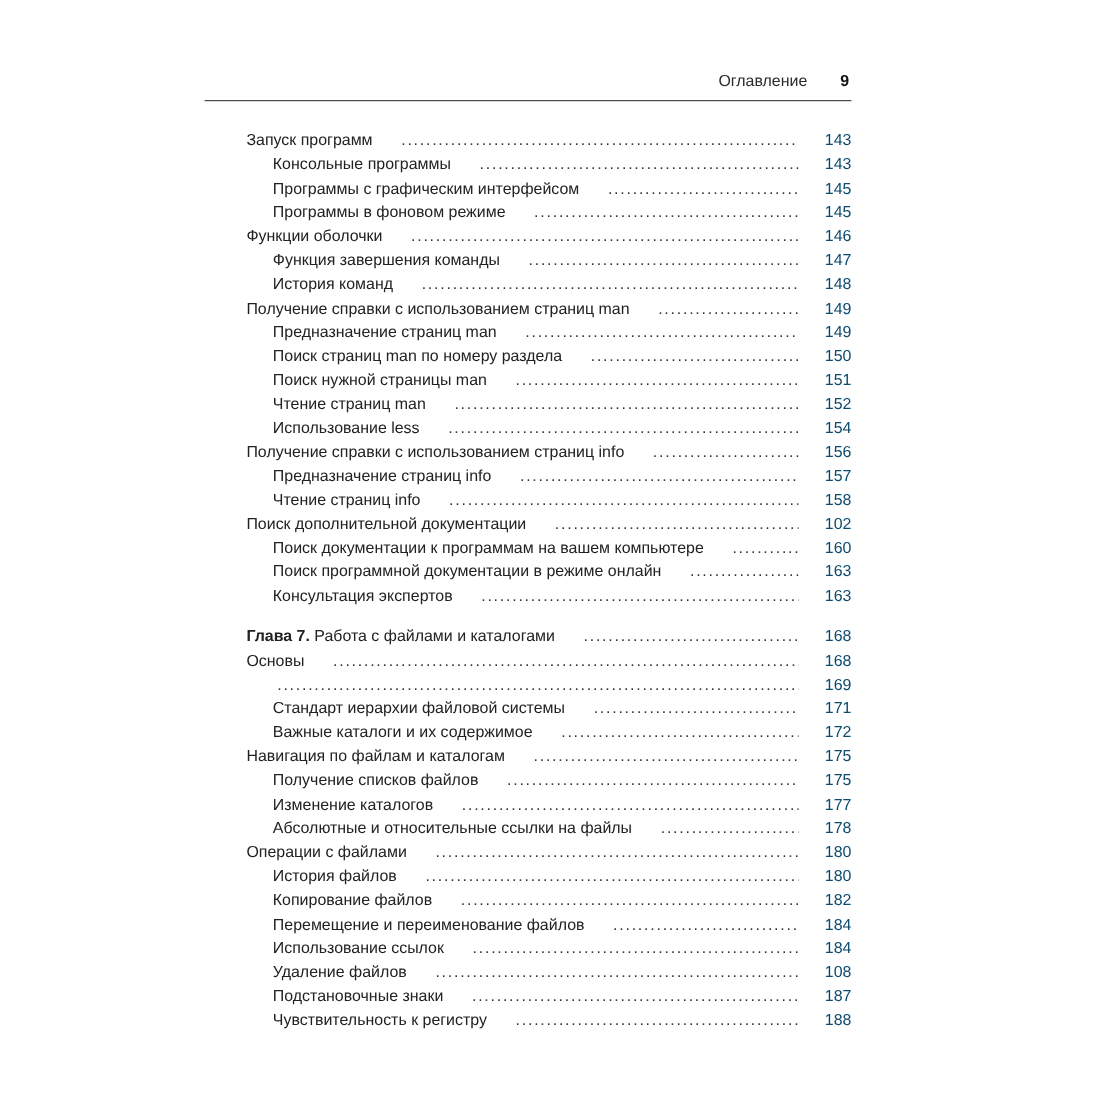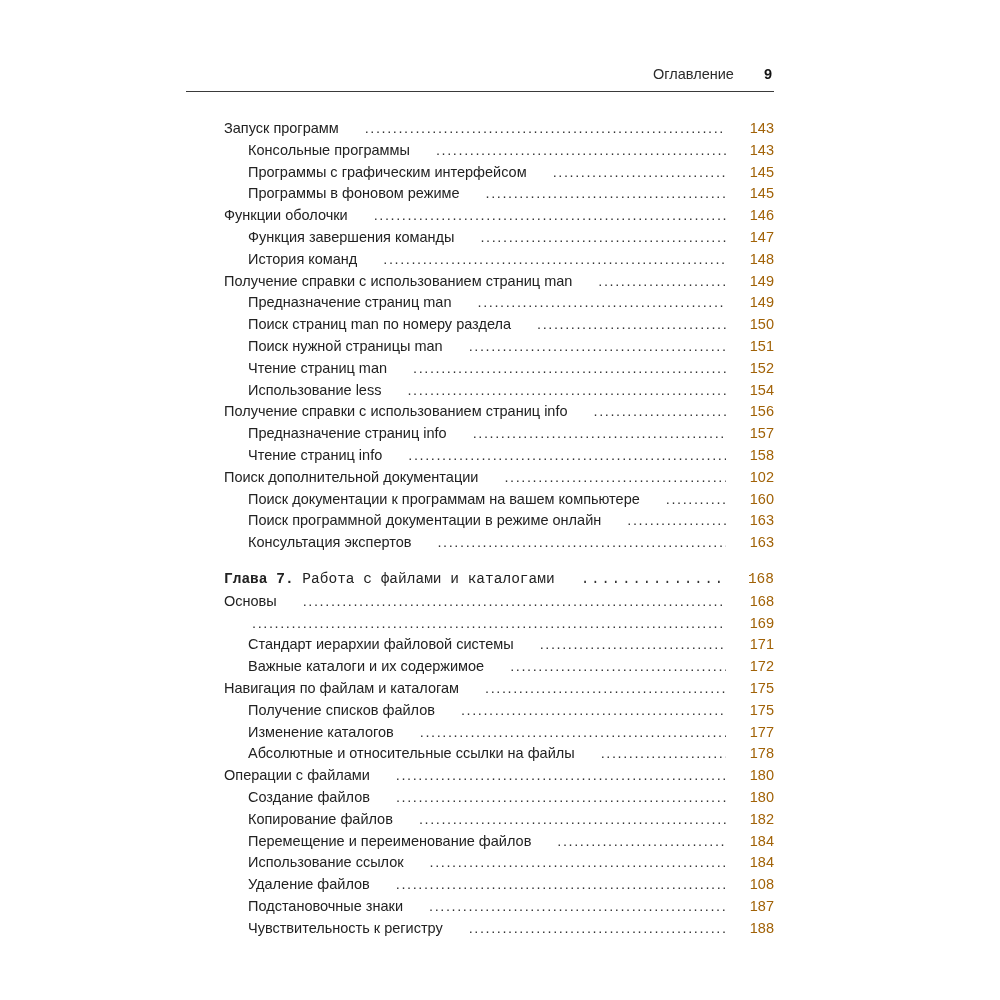--- a/index.html
+++ b/index.html
@@ -44,37 +44,37 @@
     display: flex;
     align-items: center;
     line-height: 21.8px;
     font-size: 14.5px;
     color: #222;
     white-space: nowrap;
     gap: 22px;
   }
   .toc-row.level-1 { padding-left: 38px; }
   .toc-row.level-2 { padding-left: 62px; }
-  .toc-row.section-break { margin-top: 15px; font-family: Liberation Mono, monospace; }
+  .toc-row.section-break { margin-top: 15px; }
   .toc-label { flex: 0 0 auto; }
   .toc-label .bold { font-weight: bold; }
   .toc-dots {
     flex: 1 1 auto;
     overflow: hidden;
     margin: 0 2px 0 4px;
     color: #333;
   }
   .toc-dots::after {
     content: "................................................................................................................................................................................................";
     letter-spacing: 1.6px;
   }
   .toc-page {
     flex: 0 0 auto;
     text-align: right;
-    color: #a16207;
+    color: #0c4a6e;
   }
 </style>
 </head>
 <body>
 
 <div class="page">
   <div class="content">
     <div class="running-header">
       <span class="running-title">Оглавление</span>
       <span class="page-num">9</span>
@@ -223,21 +223,21 @@
           <span class="toc-label">Абсолютные и относительные ссылки на файлы</span>
           <span class="toc-dots"></span>
           <span class="toc-page">178</span>
         </div>
         <div class="toc-row level-1">
           <span class="toc-label">Операции с файлами</span>
           <span class="toc-dots"></span>
           <span class="toc-page">180</span>
         </div>
         <div class="toc-row level-2">
-          <span class="toc-label">Создание файлов</span>
+          <span class="toc-label">История файлов</span>
           <span class="toc-dots"></span>
           <span class="toc-page">180</span>
         </div>
         <div class="toc-row level-2">
           <span class="toc-label">Копирование файлов</span>
           <span class="toc-dots"></span>
           <span class="toc-page">182</span>
         </div>
         <div class="toc-row level-2">
           <span class="toc-label">Перемещение и переименование файлов</span>

